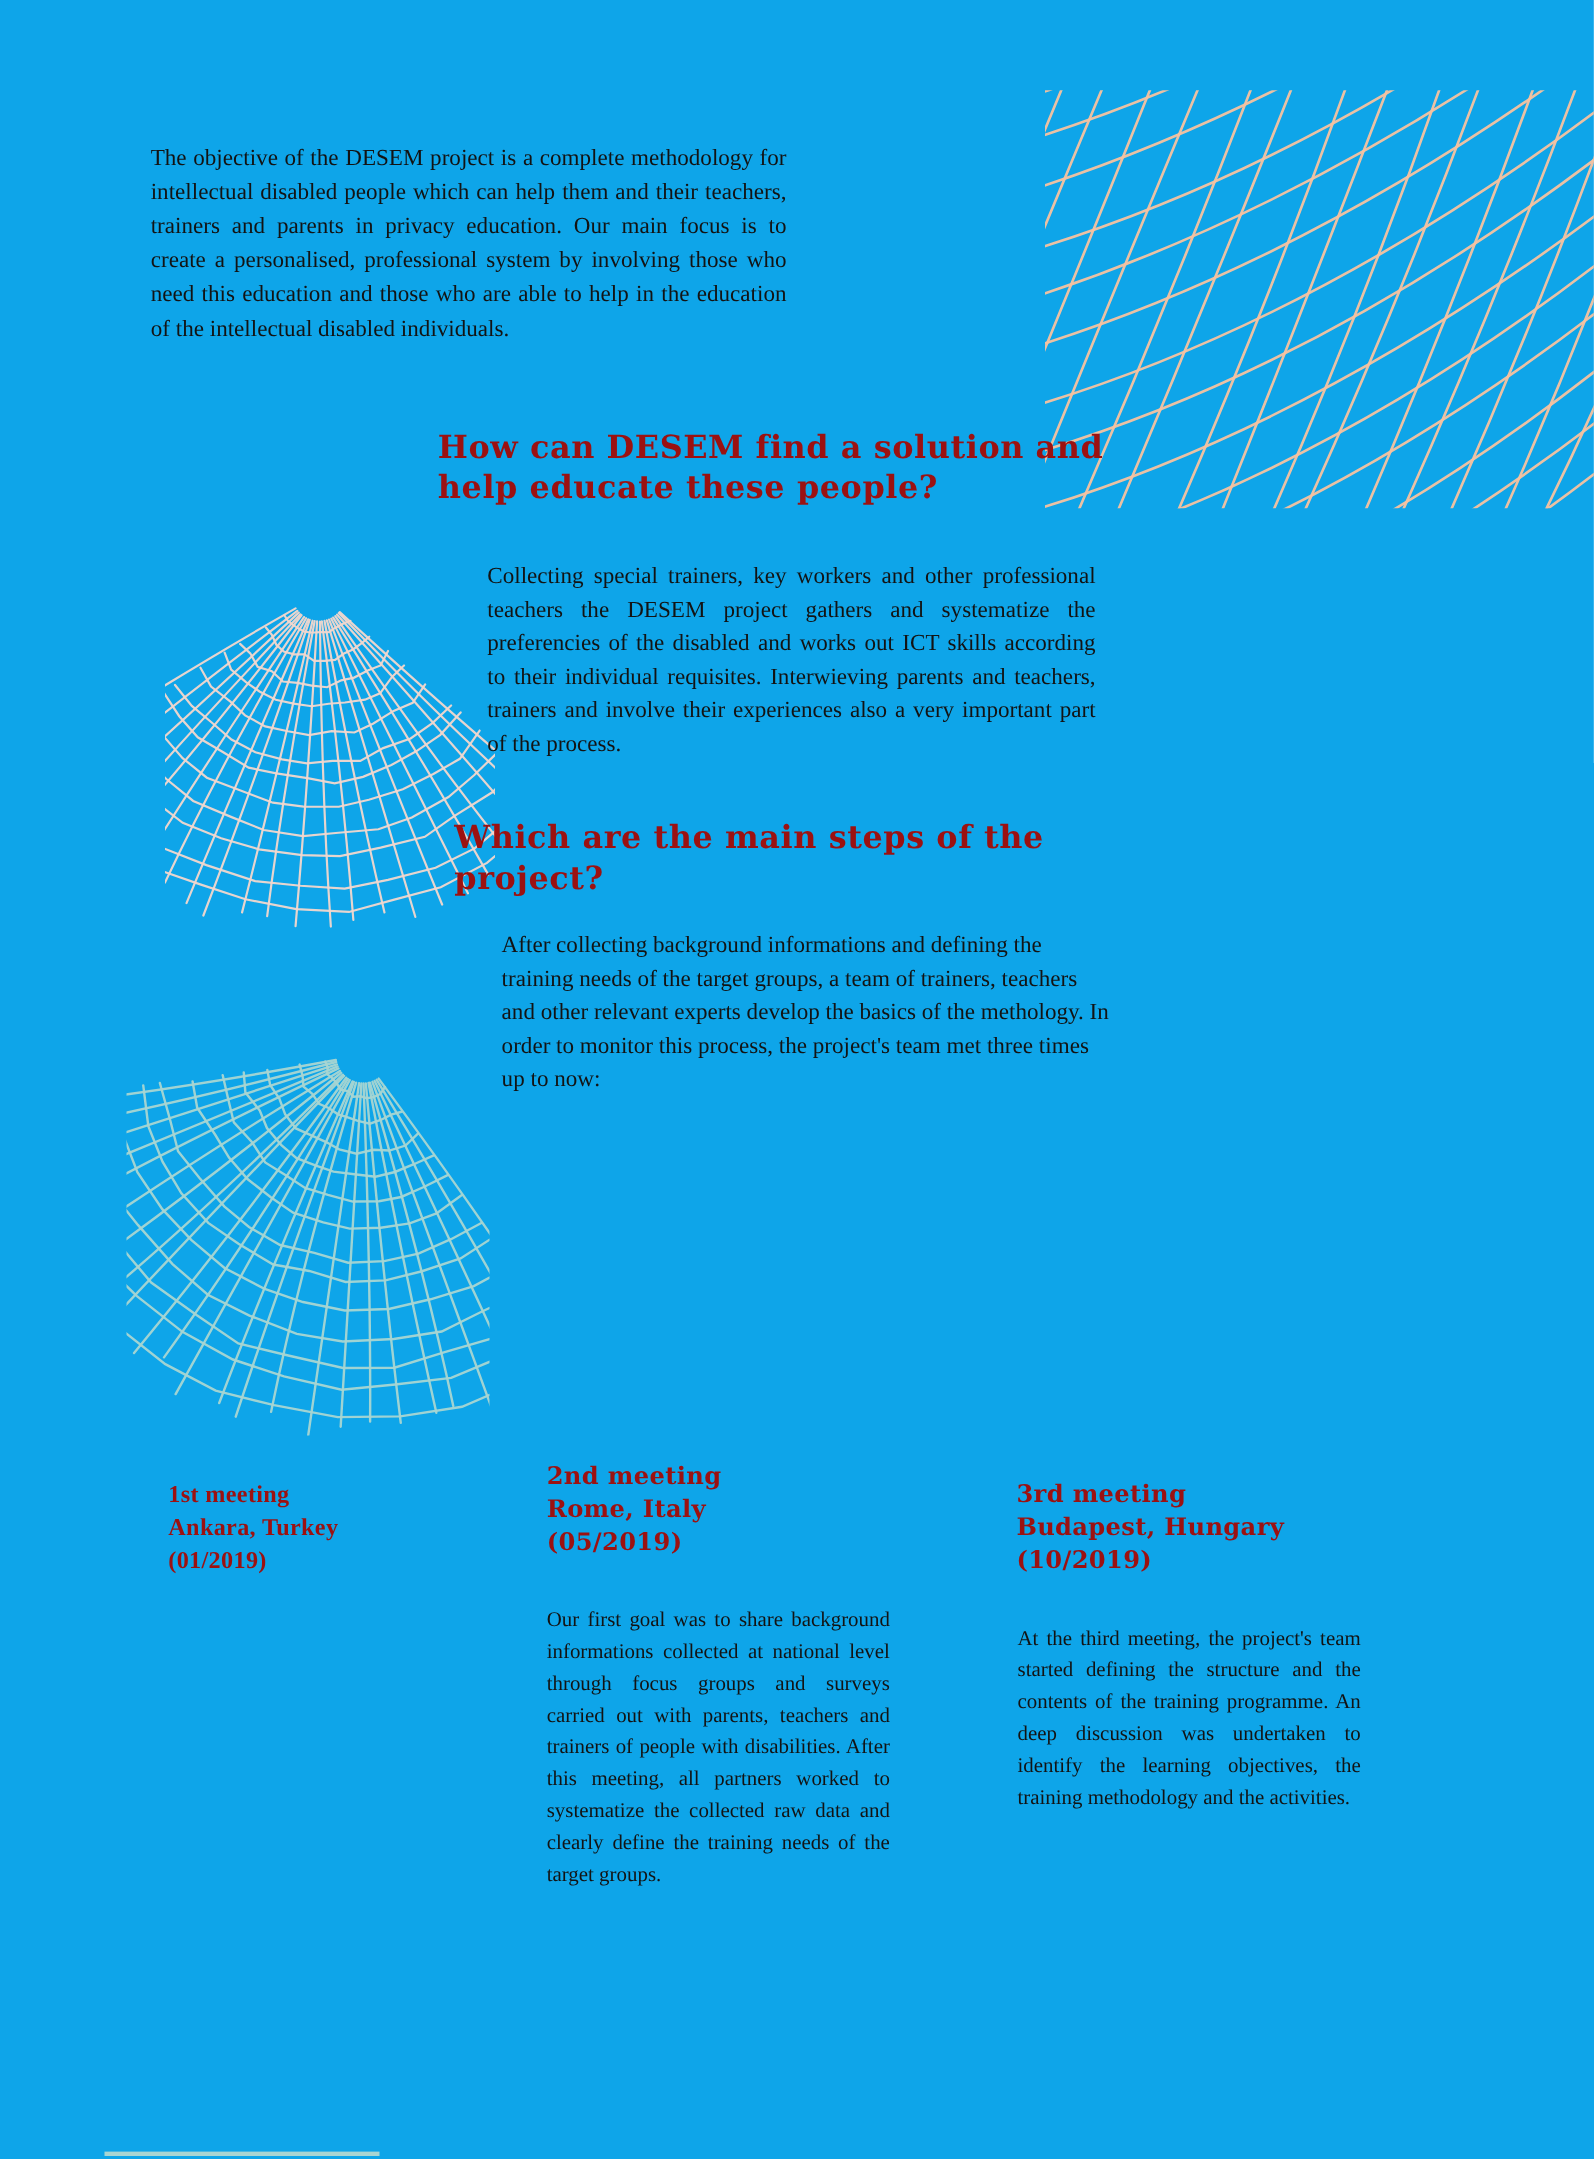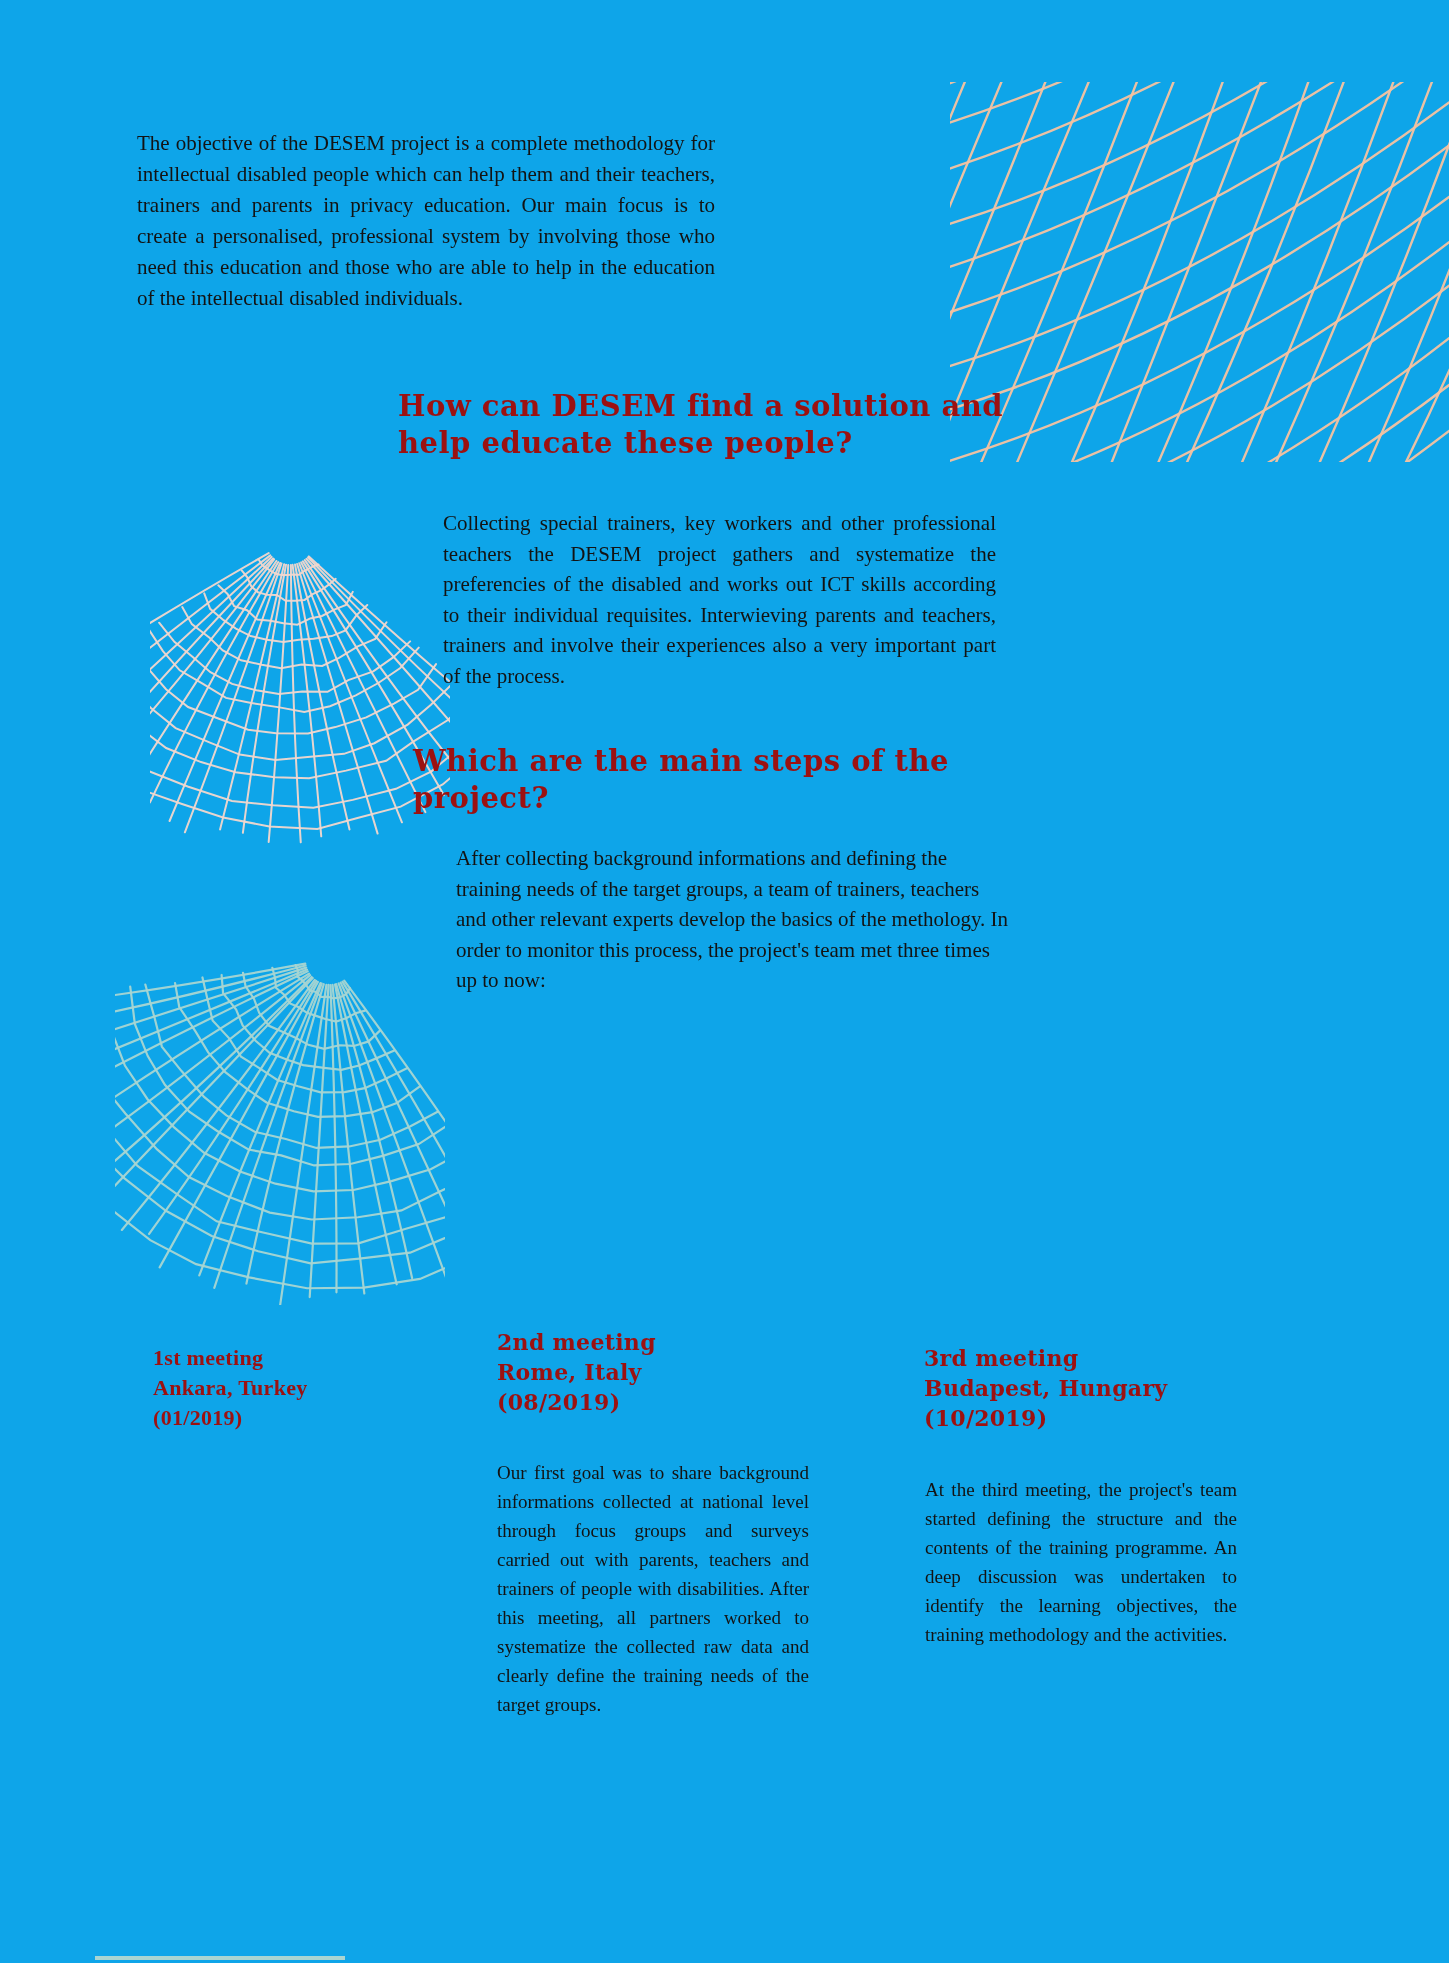--- a/index.html
+++ b/index.html
@@ -177,21 +177,21 @@
 project?</h2>
 
   <p class="abs body-text left" style="left:456px;top:843px;width:553px;margin:0;line-height:30.5px;">After collecting background informations and defining the training needs of the target groups, a team of trainers, teachers and other relevant experts develop the basics of the methology. In order to monitor this process, the project's team met three times up to now:</p>
 
   <h3 class="abs meeting-title" style="left:137px;top:1327px;width:240px;margin:16px;font-family:Liberation Serif, serif;">1st meeting
 Ankara, Turkey
 (01/2019)</h3>
 
   <h3 class="abs meeting-title" style="left:497px;top:1327px;width:260px;margin:0;">2nd meeting
 Rome, Italy
-(08/2019)</h3>
+(05/2019)</h3>
   <p class="abs meeting-body" style="left:497px;top:1458px;width:312px;margin:0;">Our first goal was to share background informations collected at national level through focus groups and surveys carried out with parents, teachers and trainers of people with disabilities. After this meeting, all partners worked to systematize the collected raw data and clearly define the training needs of the target groups.</p>
 
   <h3 class="abs meeting-title" style="left:908px;top:1327px;width:290px;margin:16px;">3rd meeting
 Budapest, Hungary
 (10/2019)</h3>
   <p class="abs meeting-body" style="left:908px;top:1458px;width:312px;margin:17px;">At the third meeting, the project's team started defining the structure and the contents of the training programme. An deep discussion was undertaken to identify the learning objectives, the training methodology and the activities.</p>
 
   <div class="abs bottom-rule" style="left:95px;top:1956px;width:250px;"></div>
 
 </div>

